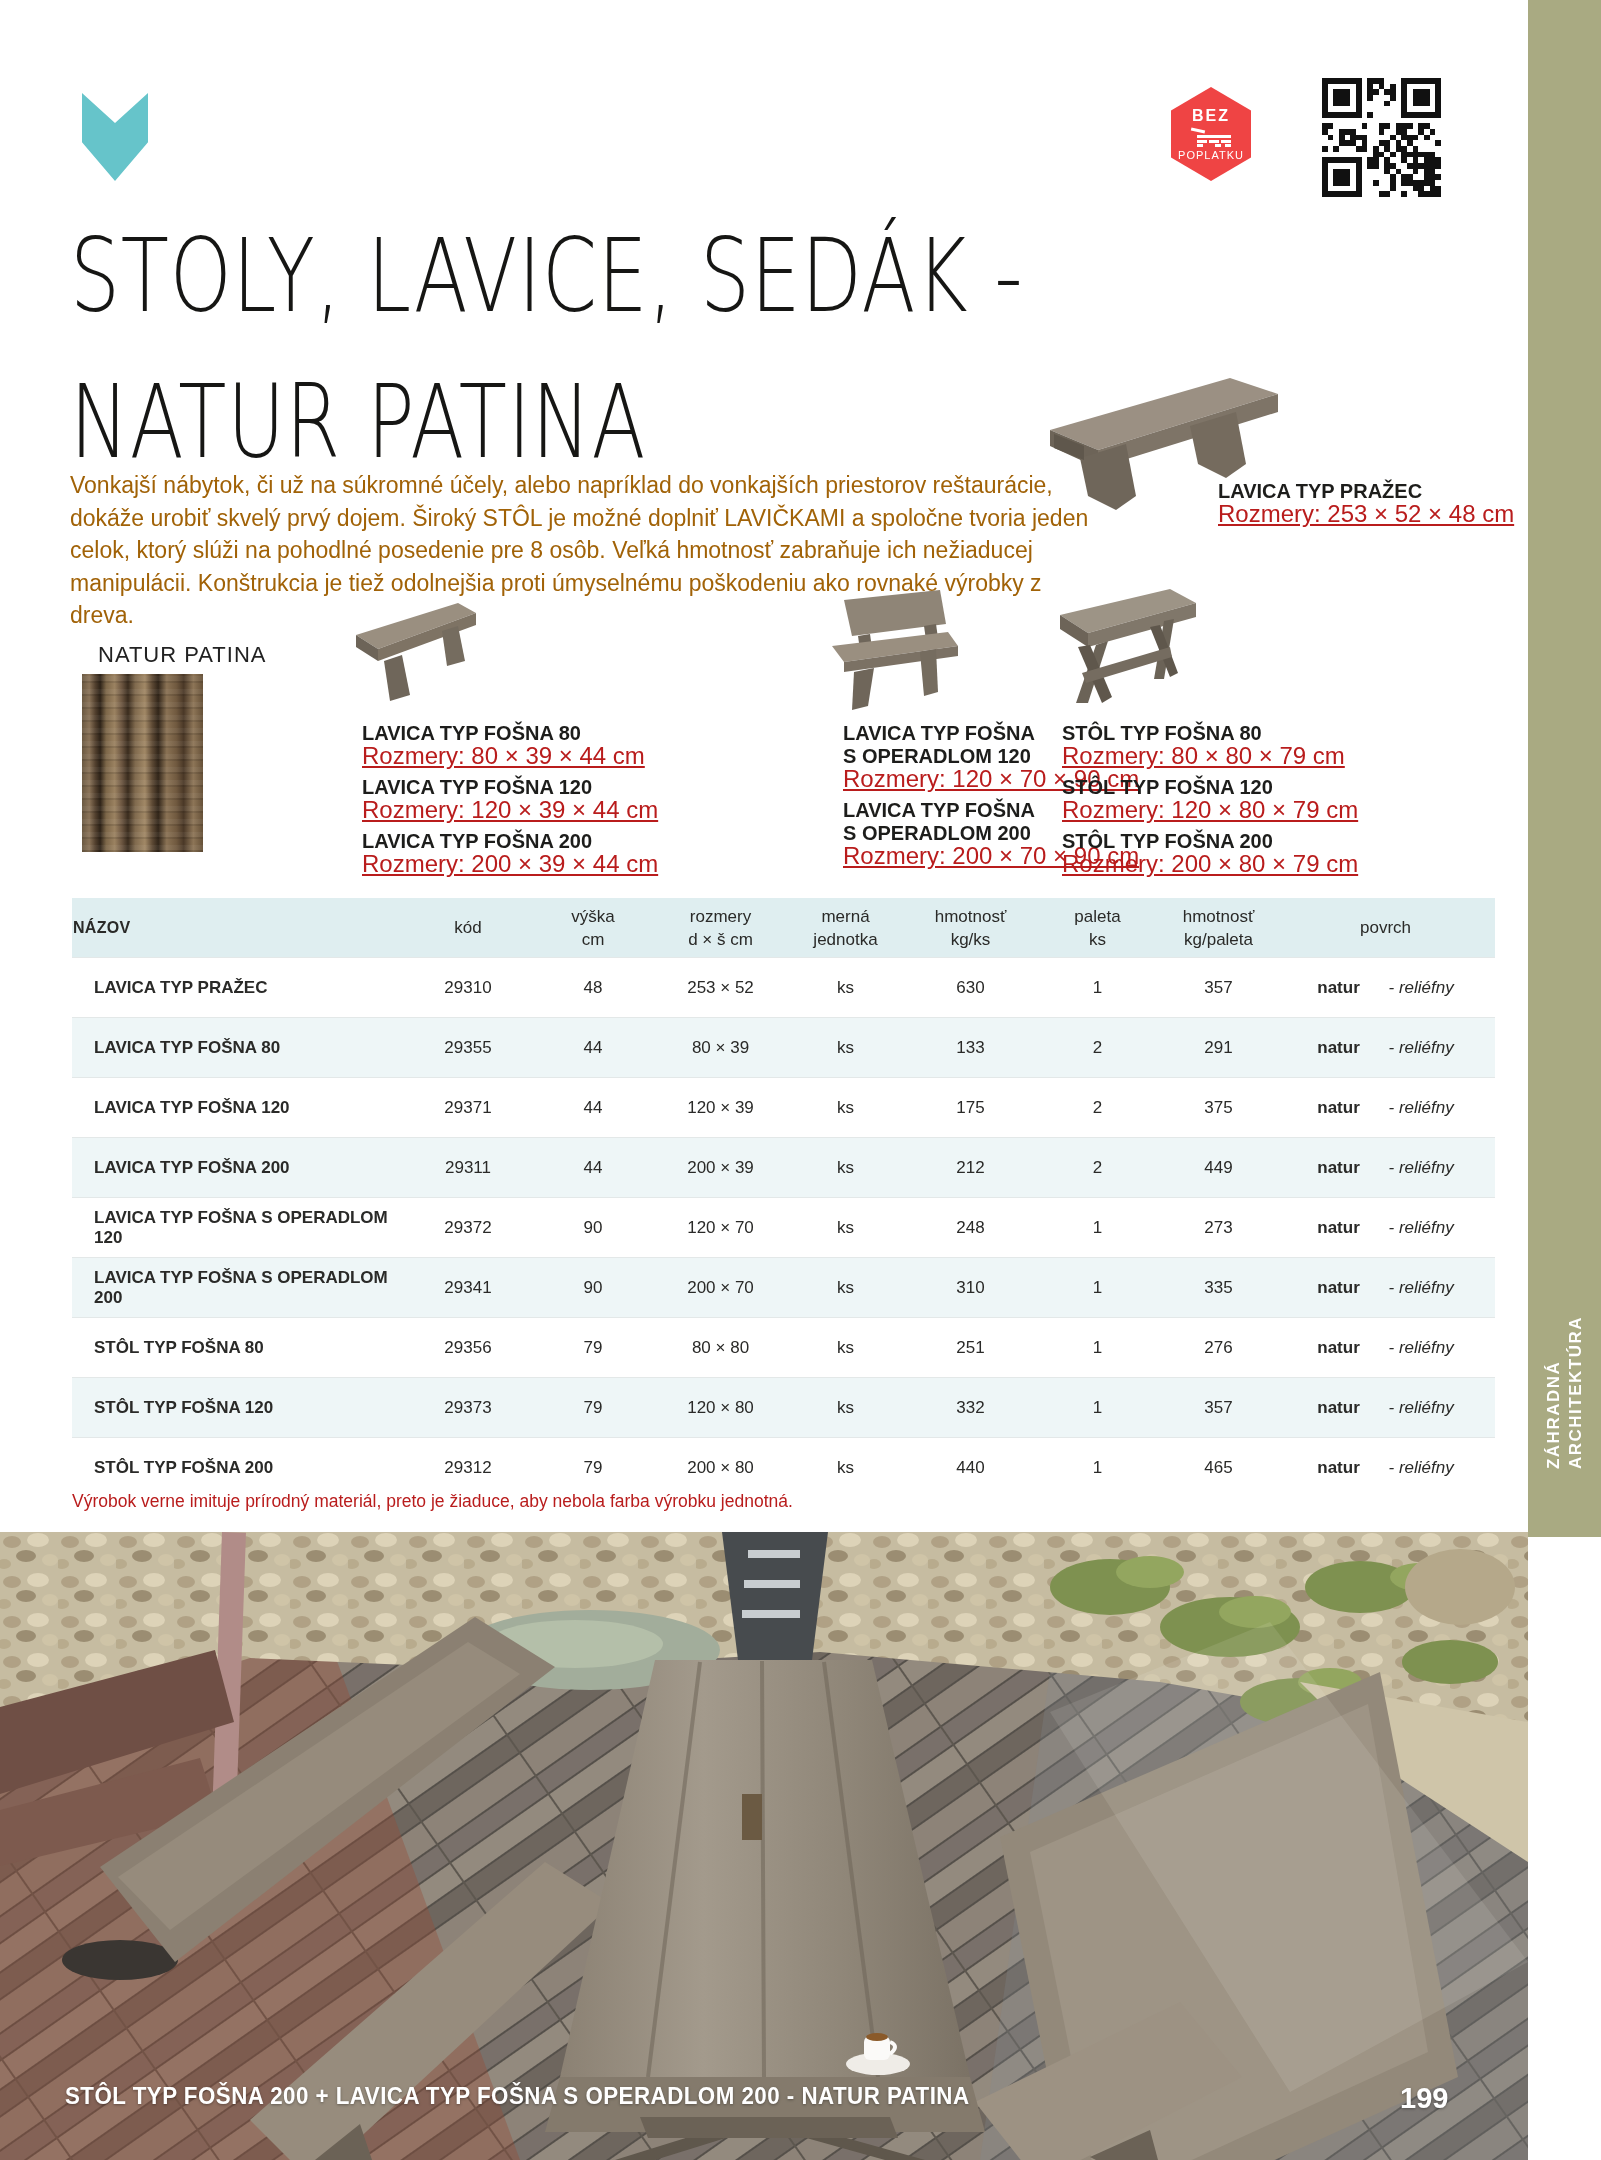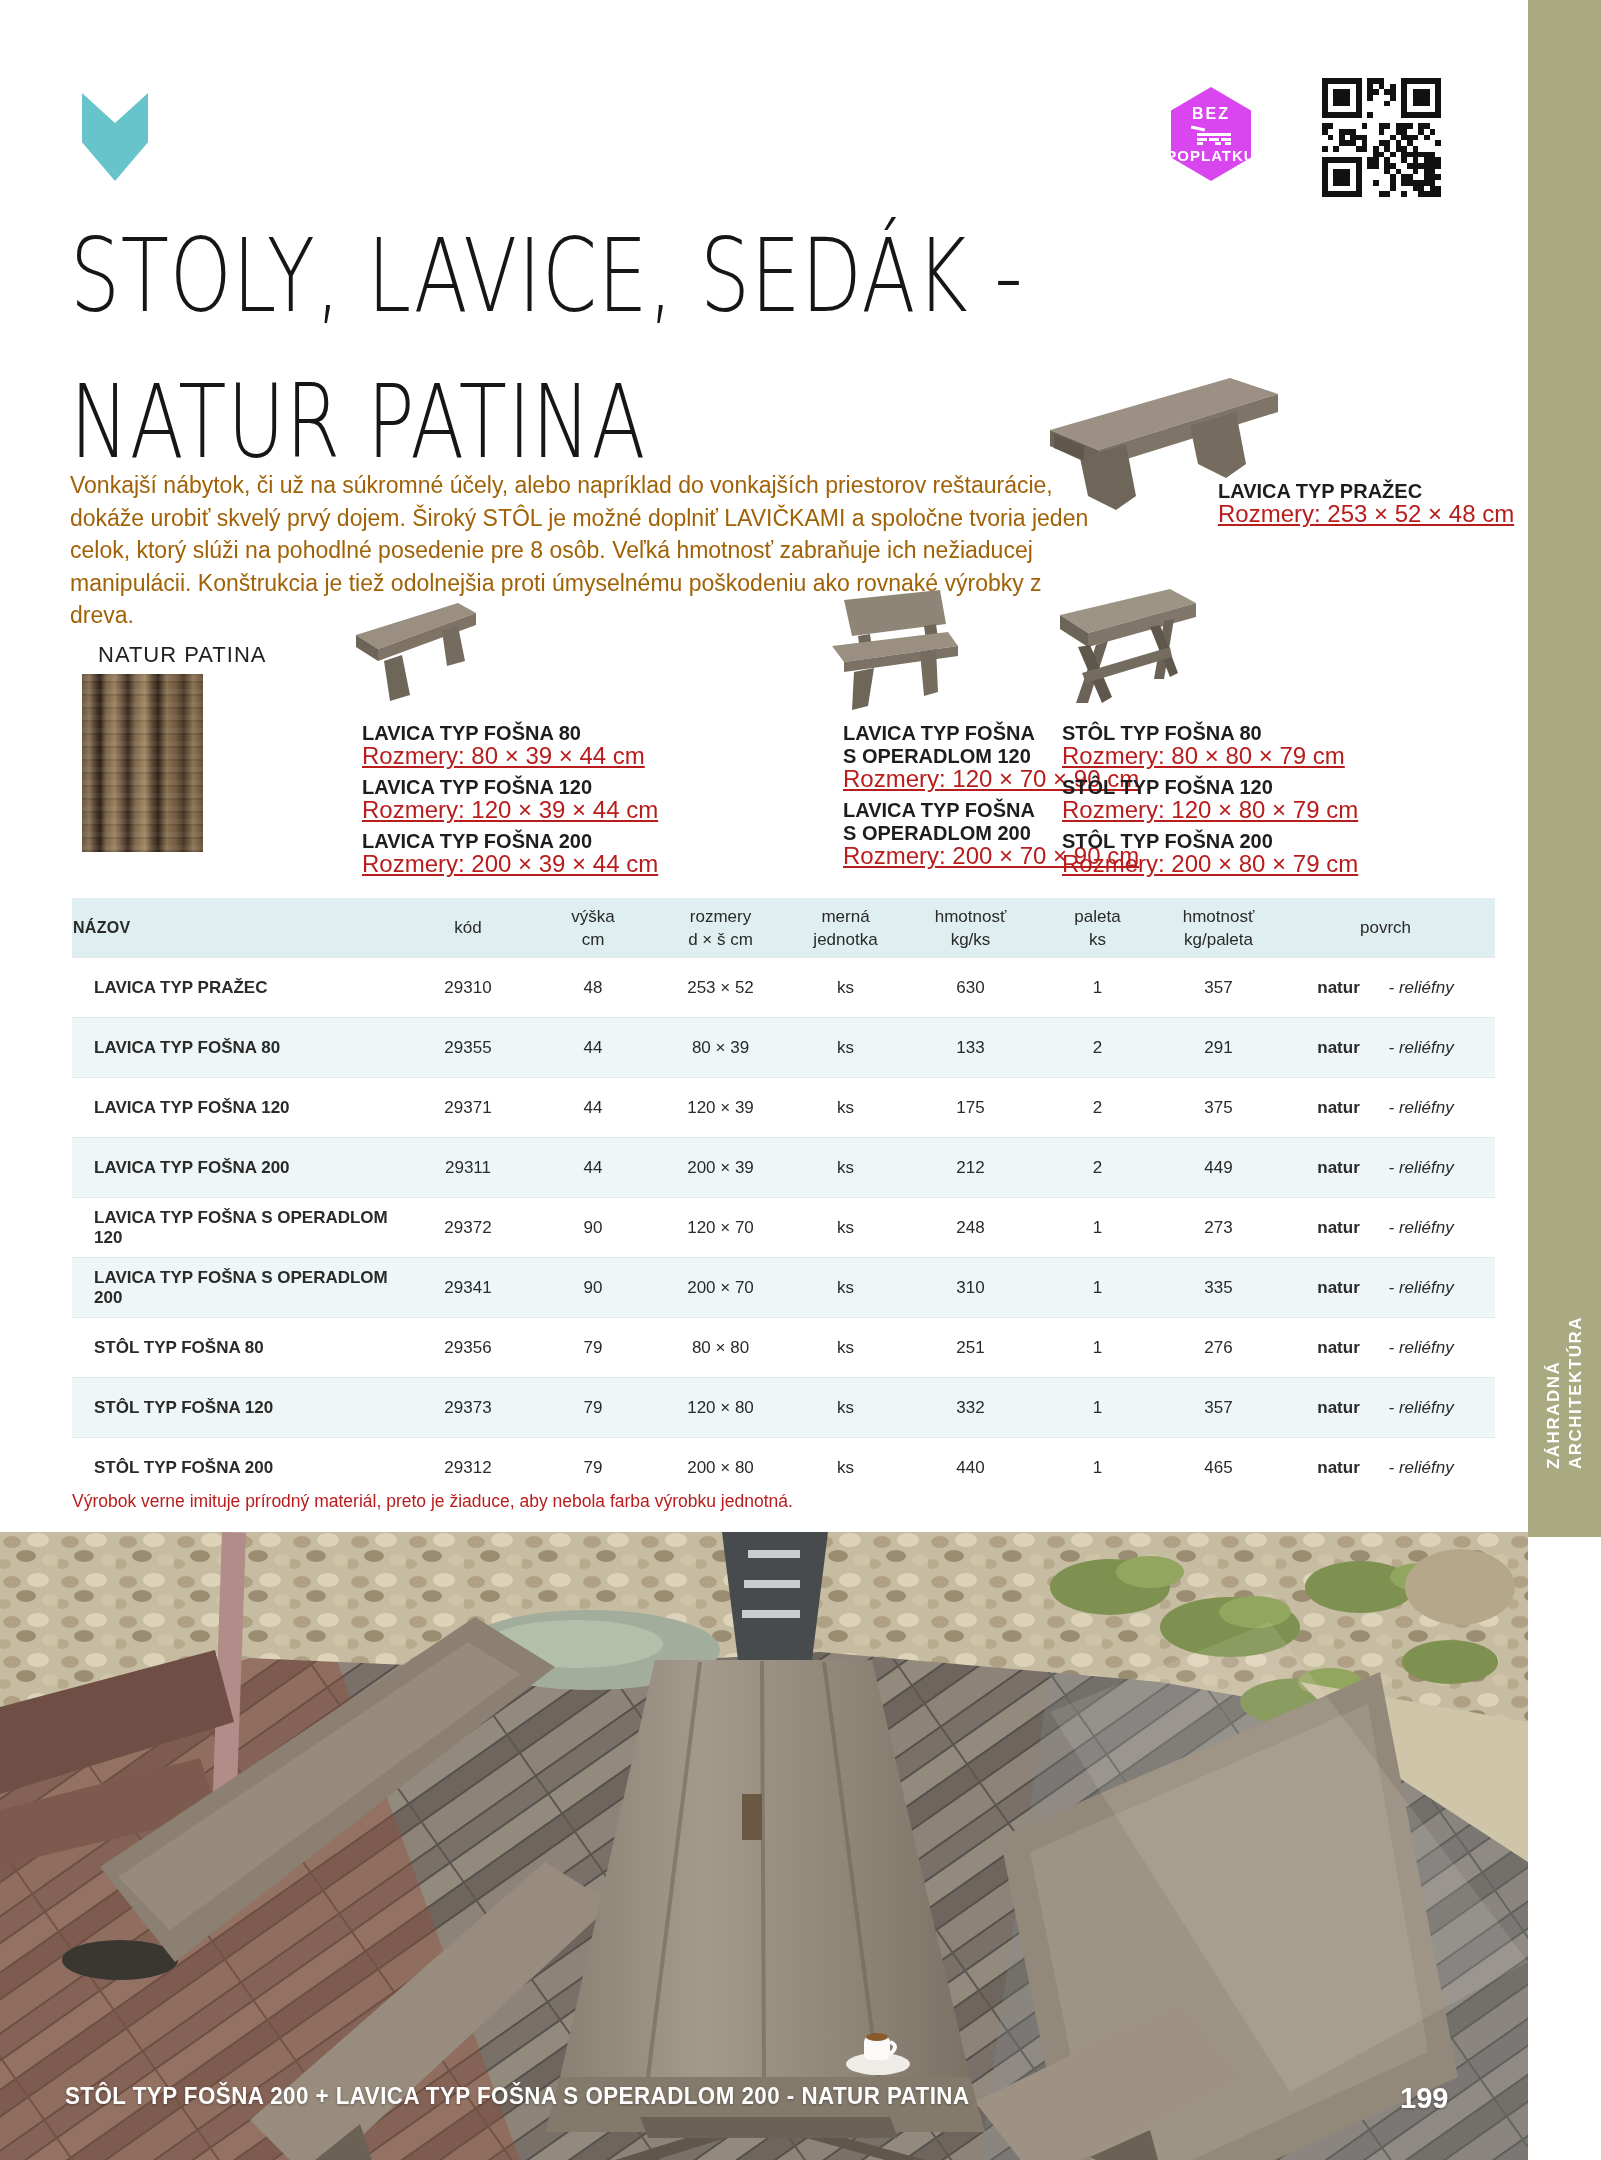--- a/index.html
+++ b/index.html
@@ -11,25 +11,25 @@
   .vertical-label{position:absolute;bottom:68px;left:50%;transform:translateX(-50%) rotate(180deg);
         writing-mode:vertical-rl;color:#fff;font-weight:bold;font-size:17px;line-height:22px;
         letter-spacing:1.5px;white-space:nowrap;}
   .vertical-label span{display:block;}
 
   
   .chevron{position:absolute;left:82px;top:93px;width:66px;height:88px;background:#66c4ca;
         clip-path:polygon(0 0,50% 34%,100% 0,100% 56%,50% 100%,0 56%);}
 
   
-  .badge{position:absolute;left:1171px;top:87px;width:80px;height:94px;background:#d946ef;
+  .badge{position:absolute;left:1171px;top:87px;width:80px;height:94px;background:#ef4444;
         clip-path:polygon(50% 0,100% 25%,100% 75%,50% 100%,0 75%,0 25%);
         display:flex;flex-direction:column;align-items:center;justify-content:center;gap:2px;color:#fff;}
   .badge .l1{font-size:16px;font-weight:bold;letter-spacing:2px;}
-  .badge .l2{font-size:15px;font-weight:bold;letter-spacing:1px;}
+  .badge .l2{font-size:11px;font-weight:normal;letter-spacing:1px;}
   .badge svg{display:block;}
 
   .qr{position:absolute;left:1322px;top:78px;width:119px;height:119px;}
   .qr svg{width:100%;height:100%;shape-rendering:crispEdges;}
 
   .title{position:absolute;left:70px;top:203px;margin:0;font-weight:200;
         font-family:"DejaVu Sans","Liberation Sans",sans-serif;
         font-size:101px;line-height:146px;letter-spacing:1px;color:#161614;
         transform:scaleX(.78);transform-origin:left top;white-space:nowrap;}
 

